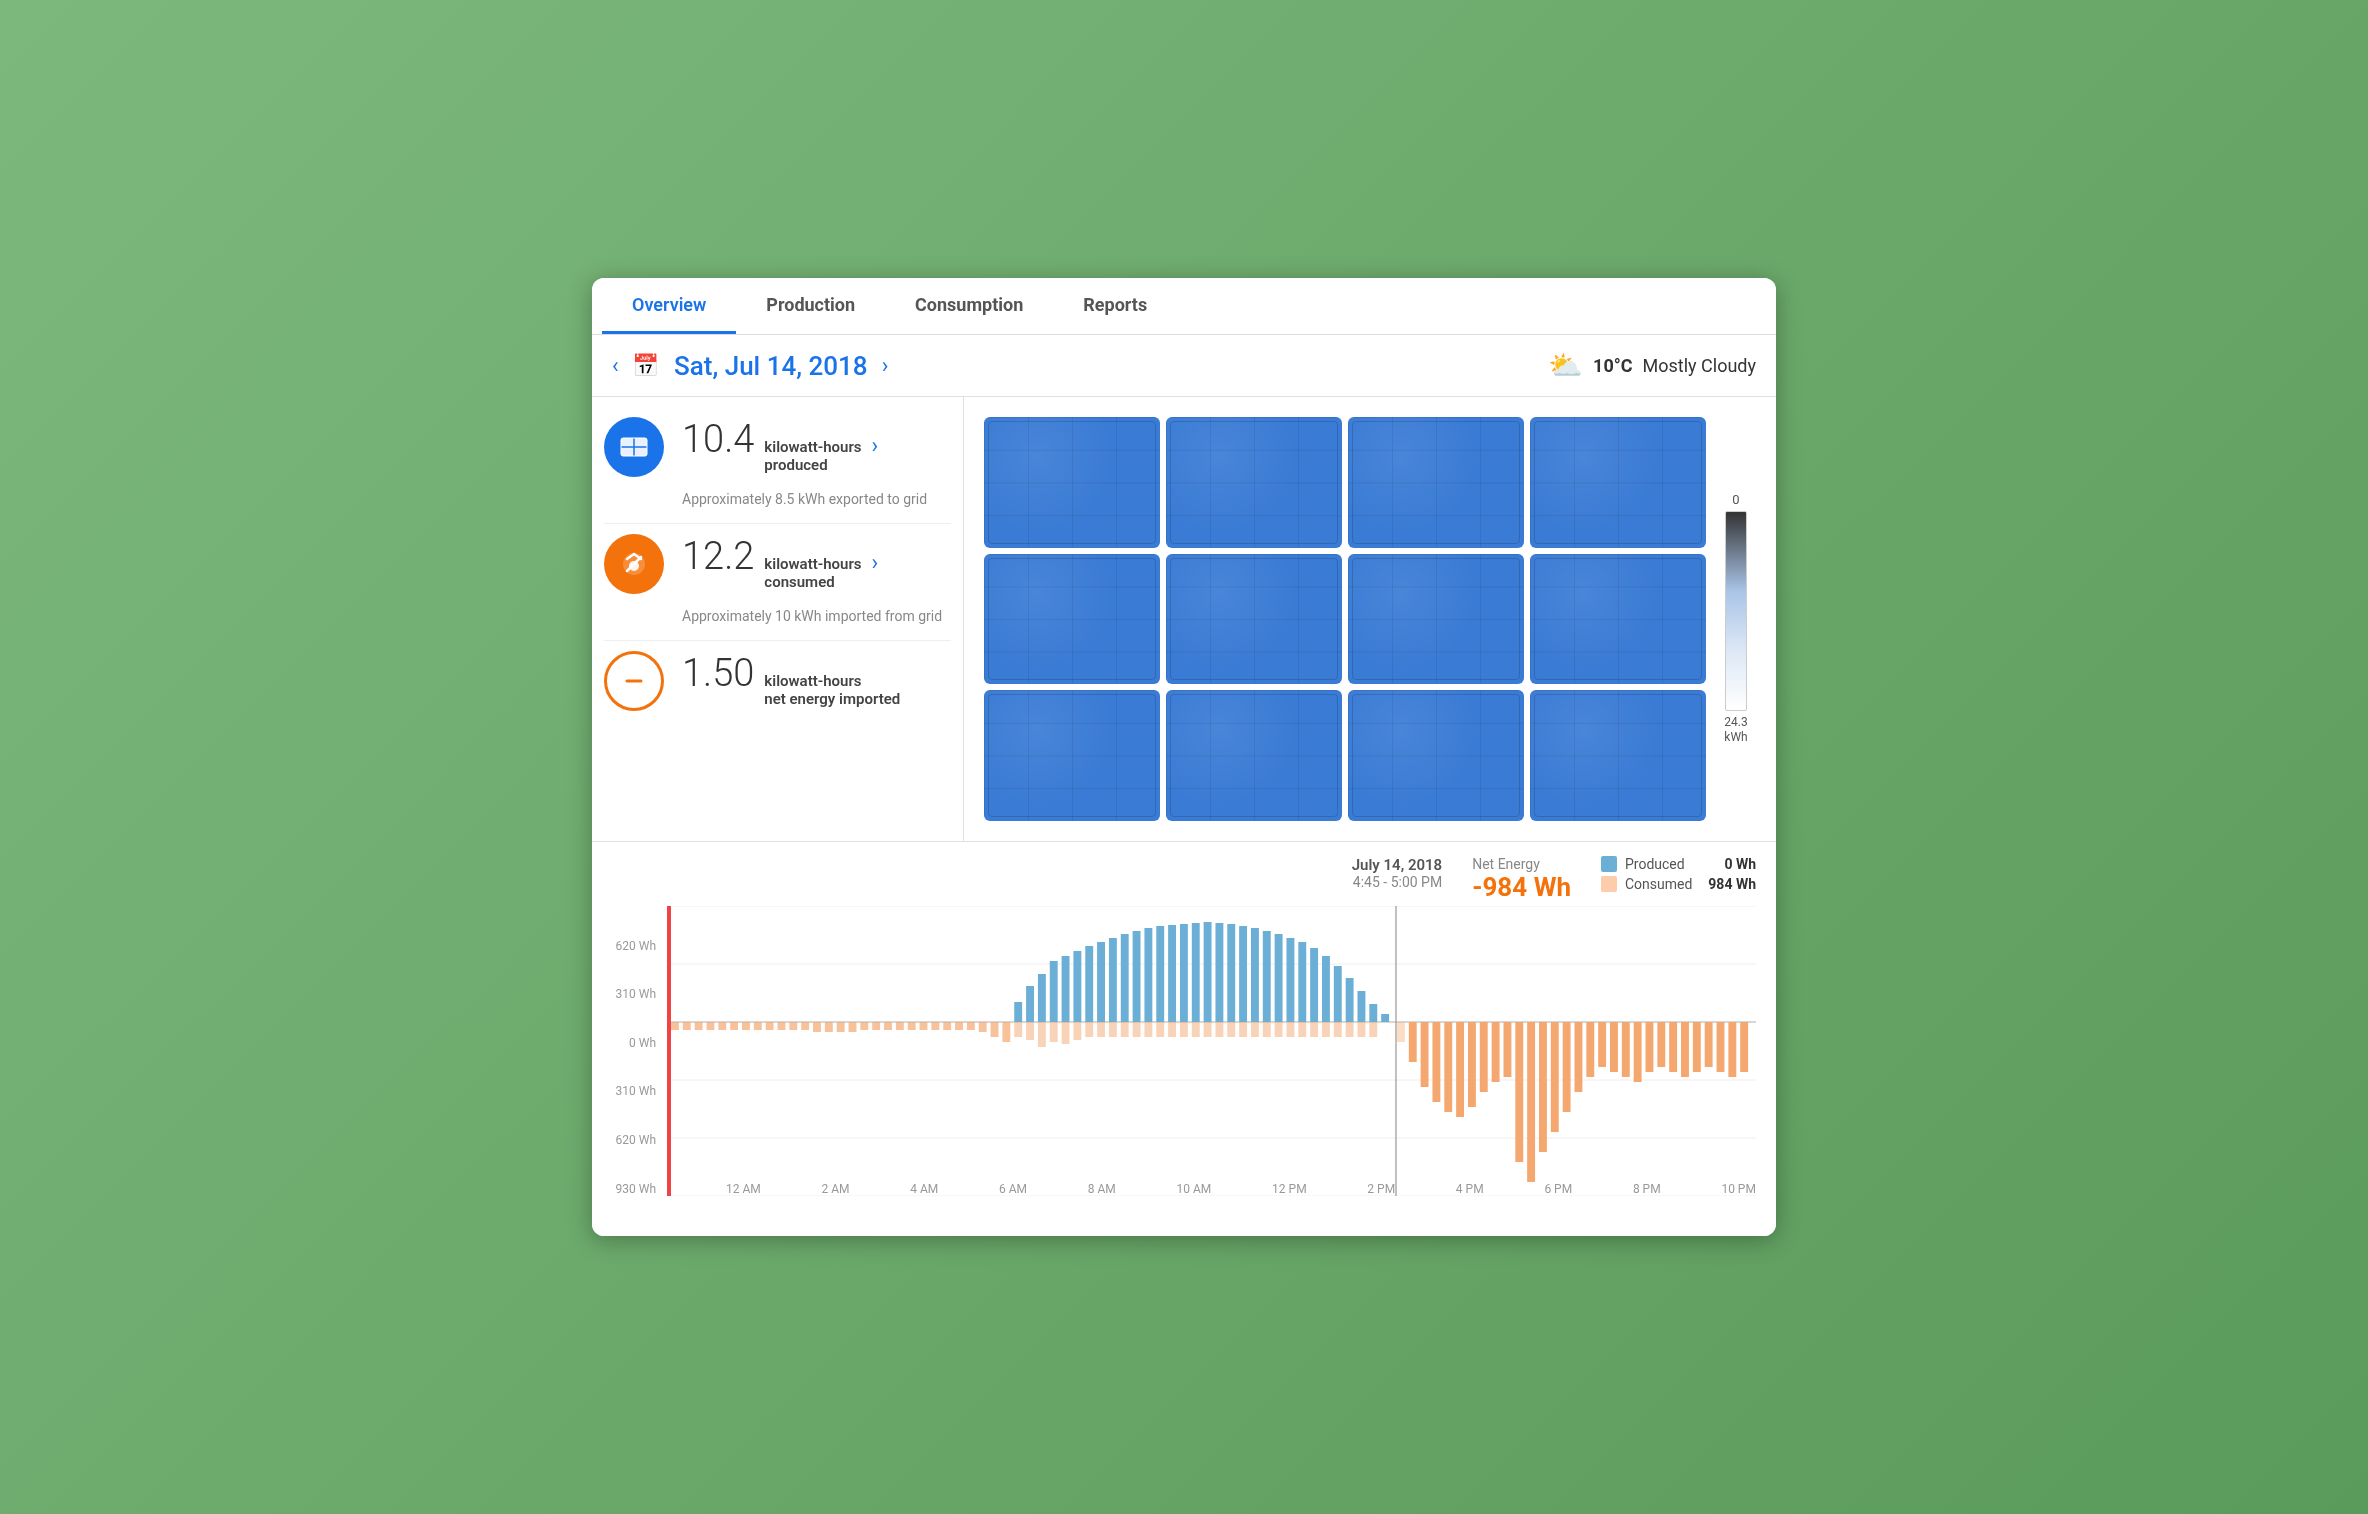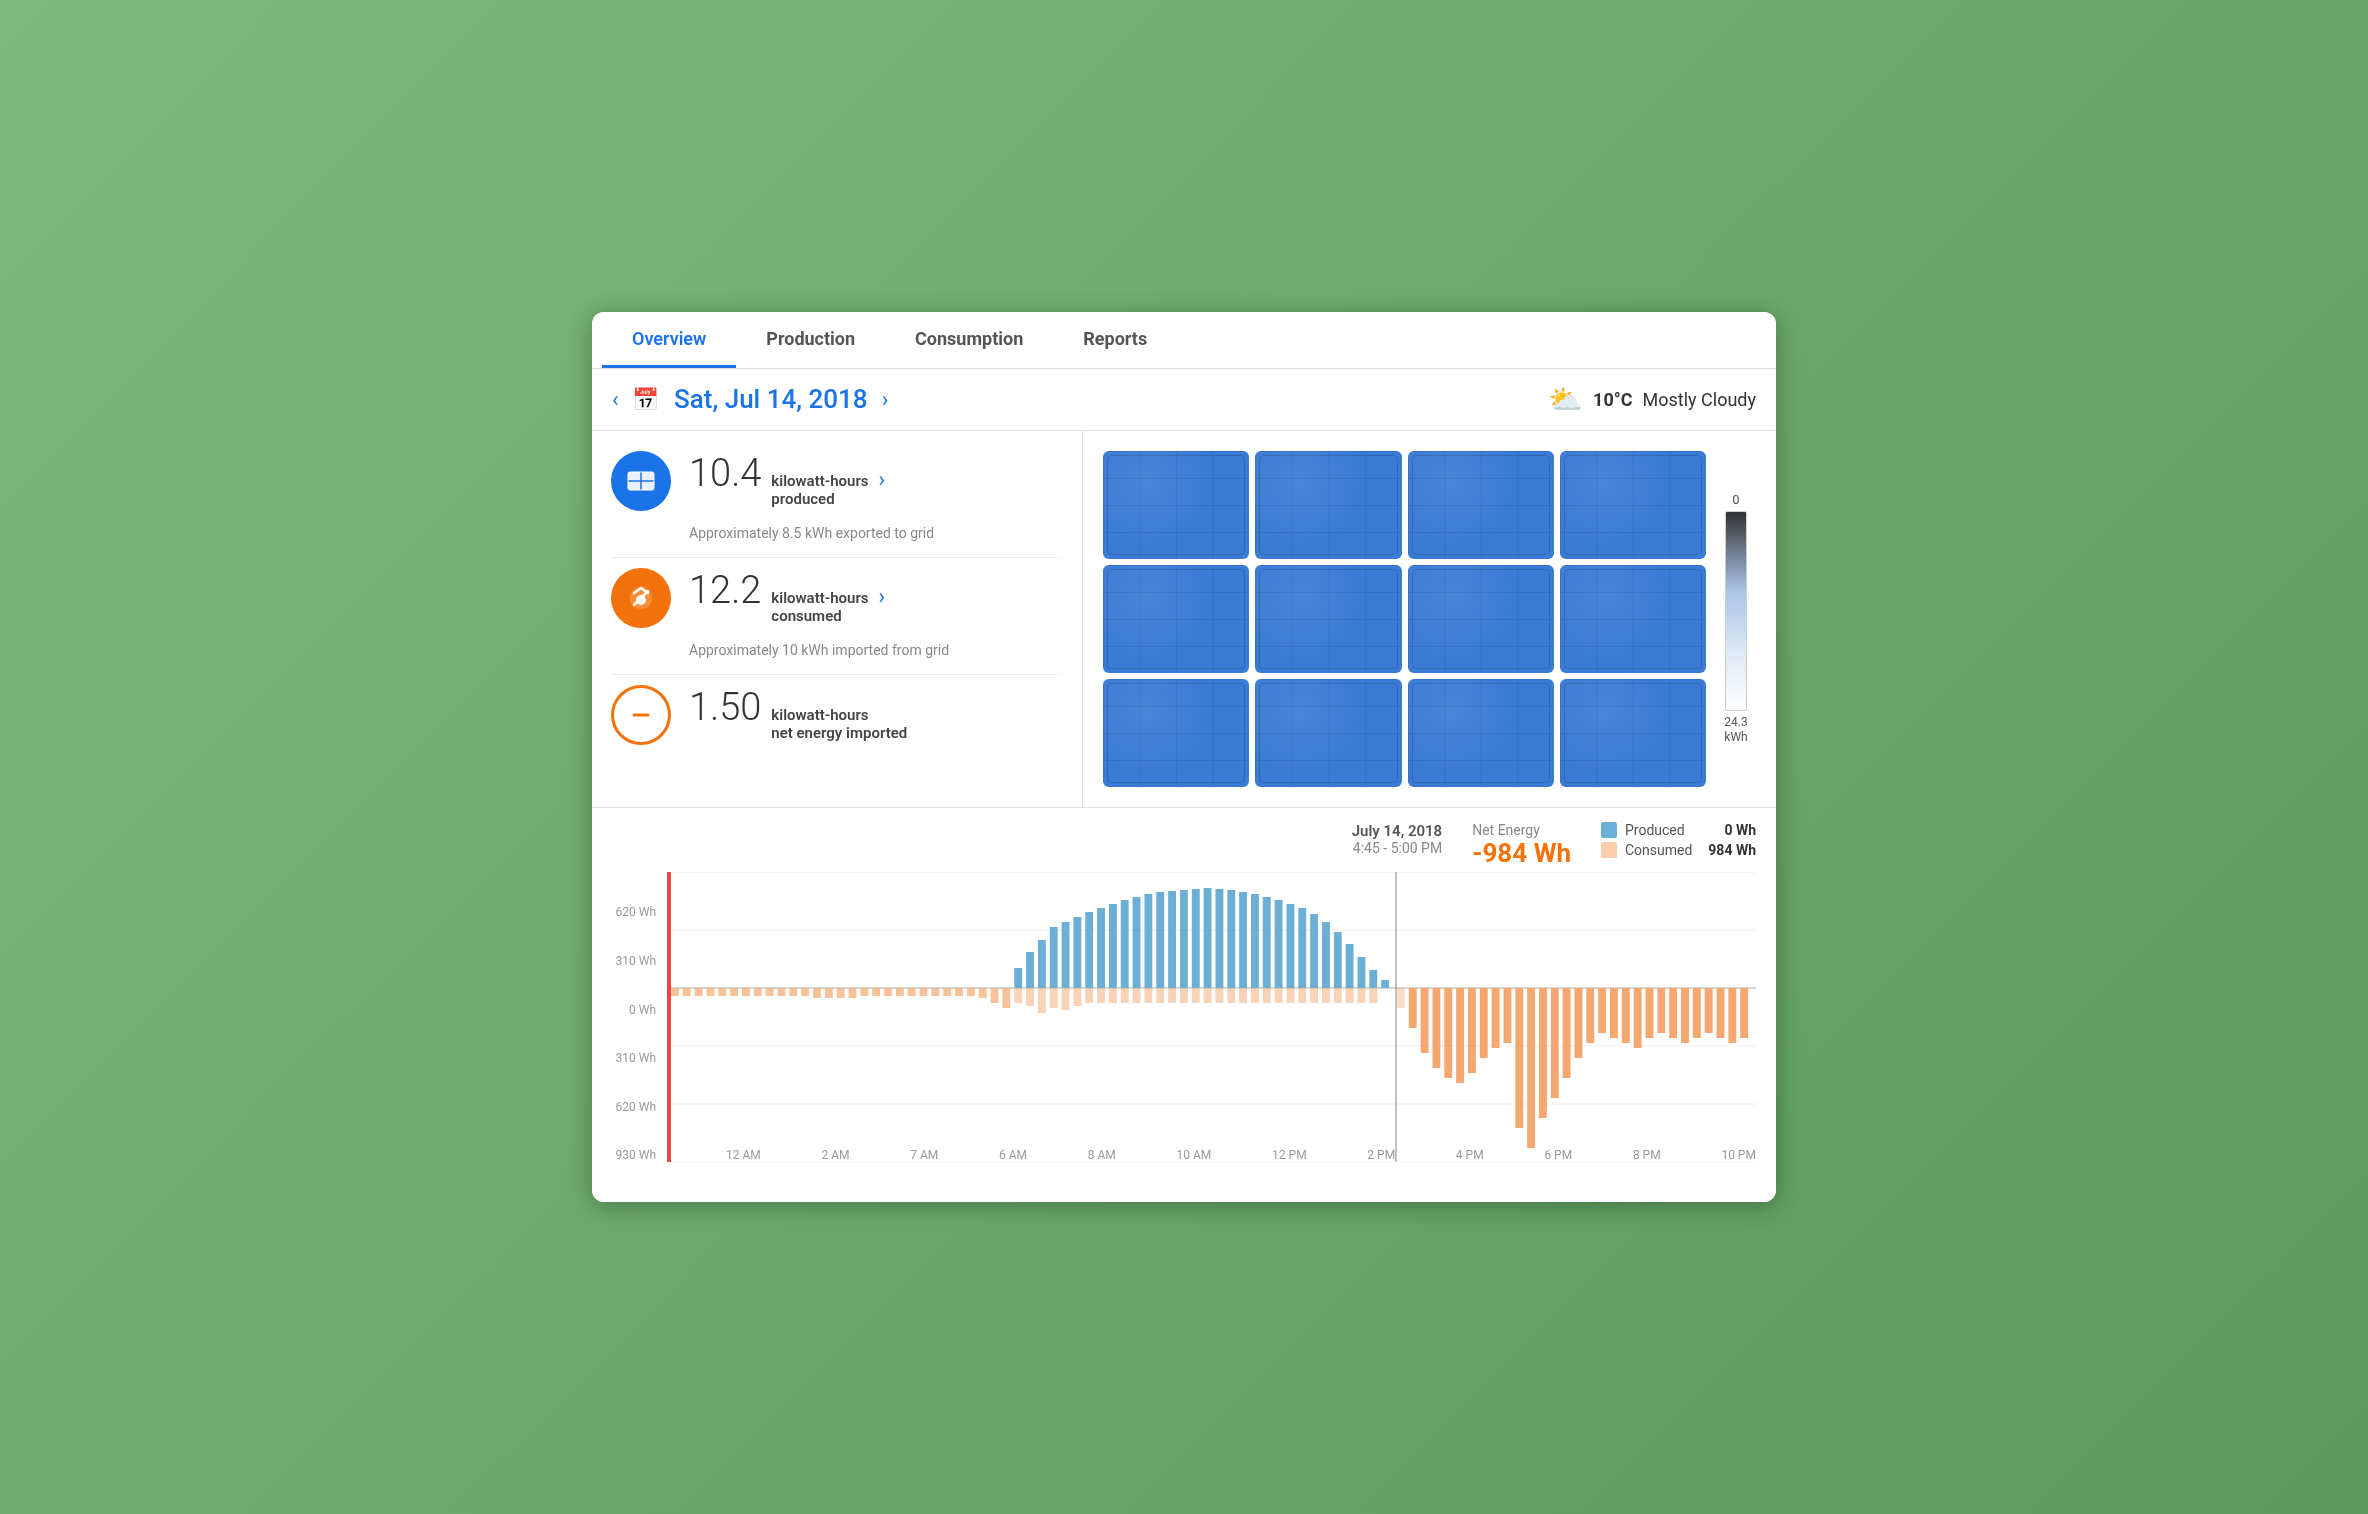--- a/index.html
+++ b/index.html
@@ -82,23 +82,23 @@
       font-weight: 700;
     }
     
     .main-content {
       display: flex;
       background: #fff;
       border-bottom: 1px solid #e0e0e0;
     }
     
     .stats-panel {
-      width: 491px;
+      width: 372px;
       flex-shrink: 0;
-      padding: 20px 19px;
+      padding: 20px 12px;
       border-right: 1px solid #e0e0e0;
     }
     .stat-item {
       display: flex;
       align-items: flex-start;
       gap: 18px;
       margin-bottom: 14px;
     }
     .stat-icon {
       width: 60px;
@@ -629,21 +629,21 @@
           <rect x="1036" y="116" width="8" height="50" fill="#f4a76f"></rect>
           <rect x="1048" y="116" width="8" height="45" fill="#f4a76f"></rect>
           <rect x="1060" y="116" width="8" height="50" fill="#f4a76f"></rect>
           <rect x="1072" y="116" width="8" height="55" fill="#f4a76f"></rect>
           <rect x="1084" y="116" width="8" height="50" fill="#f4a76f"></rect>
         </svg>
 
         <div class="chart-x-labels">
           <span class="x-label">12 AM</span>
           <span class="x-label">2 AM</span>
-          <span class="x-label">7 AM</span>
+          <span class="x-label">4 AM</span>
           <span class="x-label">6 AM</span>
           <span class="x-label">8 AM</span>
           <span class="x-label">10 AM</span>
           <span class="x-label">12 PM</span>
           <span class="x-label">2 PM</span>
           <span class="x-label">4 PM</span>
           <span class="x-label">6 PM</span>
           <span class="x-label">8 PM</span>
           <span class="x-label">10 PM</span>
         </div>

